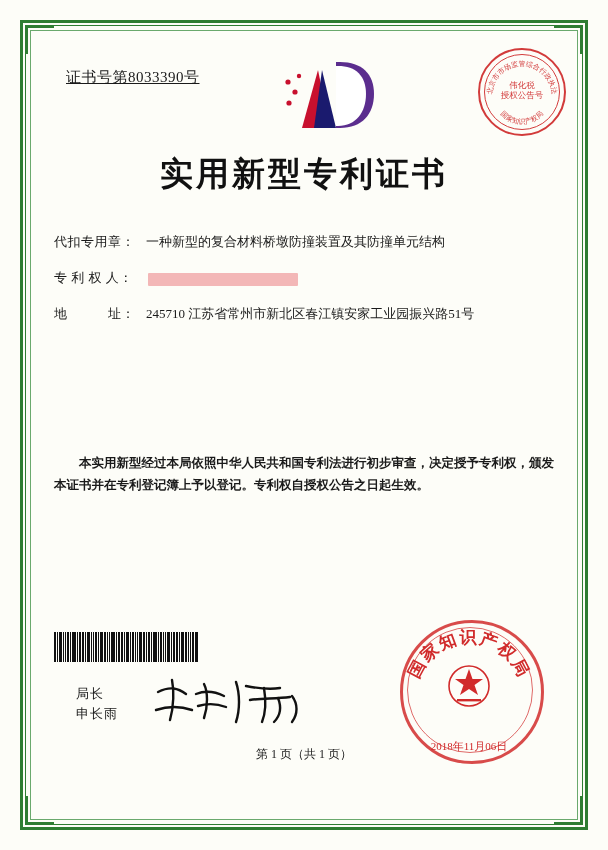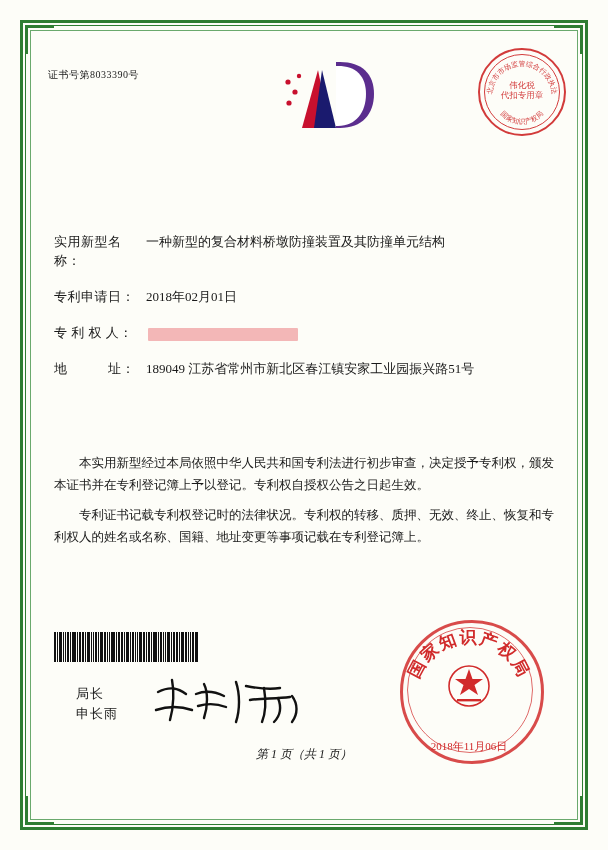--- a/index.html
+++ b/index.html
@@ -61,24 +61,25 @@
   .content {
     position: absolute;
     left: 46px; top: 44px;
     width: 516px;
     height: 762px;
   }
 
   
   .cert-no {
     position: absolute;
-    left: 2px; top: 24px;
-    font-size: 10px;
+    left: 20px; top: 24px;
+    font-size: 15px;
     letter-spacing: 0.5px;
     color: #1a1a1a;
+    text-decoration: underline;
   }
 
   .logo {
     position: absolute;
     left: 232px; top: 14px;
     width: 104px; height: 74px;
   }
   .logo svg { display: block; }
 
   
@@ -165,20 +166,21 @@
   .two-col .left  { display:inline-block; width: 270px; vertical-align: top;}
   .two-col .right { display:inline-block; width: 228px; vertical-align: top;}
 
   .paragraphs {
     position: absolute;
     left: 8px; top: 408px;
     width: 500px;
     font-size: 12.5px;
     line-height: 22px;
     text-align: justify;
+    font-weight: bold;
   }
   .paragraphs p {
     margin: 0 0 8px 0;
     text-indent: 2em;
   }
 
   
   .barcode {
     position: absolute;
     left: 8px; top: 588px;
@@ -256,21 +258,20 @@
     font-weight: bold;
     letter-spacing: 2px;
   }
 
   .footer {
     position: absolute;
     left: 0; right: 0; top: 746px;
     text-align: center;
     font-size: 12px;
     color: #1a1a1a;
-    font-style: italic;
   }
 </style>
 </head>
 <body>
 
 <div class="page">
 
   <div class="frame-outer"></div>
   <div class="frame-inner"></div>
   <div class="frame-thin"></div>
@@ -307,50 +308,47 @@
         </defs>
         <text font-size="7" fill="#cf2b2b" font-family="Liberation Serif, serif">
           <textPath href="#arcTop" startOffset="50%" text-anchor="middle">北京市市场监管综合行政执法</textPath>
         </text>
         <text font-size="7" fill="#cf2b2b" font-family="Liberation Serif, serif">
           <textPath href="#arcBot" startOffset="50%" text-anchor="middle">国家知识产权局</textPath>
         </text>
       </svg>
       <div class="center-line">
         <span>伟化税</span><br>
-        <span>代扣专用章</span>
+        <span>授权公告号</span>
       </div>
     </div>
 
+    <div class="title">实用新型专利证书</div>
 
     <div class="fields">
 
       <div class="field">
-        <span class="label">实用新型名称：</span><span class="value">一种新型的复合材料桥墩防撞装置及其防撞单元结构</span>
+        <span class="label">代扣专用章：</span><span class="value">一种新型的复合材料桥墩防撞装置及其防撞单元结构</span>
       </div>
 
 
 
-      <div class="field">
-        <span class="label">专利申请日：</span><span class="value">2018年02月01日</span>
-      </div>
 
       <div class="field">
         <span class="label">专 利 权 人：</span><span class="redacted"></span>
       </div>
 
       <div class="field">
-        <span class="label">地　　　址：</span><span class="value">189049  江苏省常州市新北区春江镇安家工业园振兴路51号</span>
+        <span class="label">地　　　址：</span><span class="value">245710  江苏省常州市新北区春江镇安家工业园振兴路51号</span>
       </div>
 
     </div>
 
     <div class="paragraphs">
       <p>本实用新型经过本局依照中华人民共和国专利法进行初步审查，决定授予专利权，颁发本证书并在专利登记簿上予以登记。专利权自授权公告之日起生效。</p>
-      <p>专利证书记载专利权登记时的法律状况。专利权的转移、质押、无效、终止、恢复和专利权人的姓名或名称、国籍、地址变更等事项记载在专利登记簿上。</p>
     </div>
 
     <div class="barcode">
       <i style="width:2px"></i>
         <i style="width:1px"></i>
         <i style="width:3px"></i>
         <i style="width:1px"></i>
       <i style="width:1px"></i>
         <i style="width:2px"></i>
         <i style="width:1px"></i>

